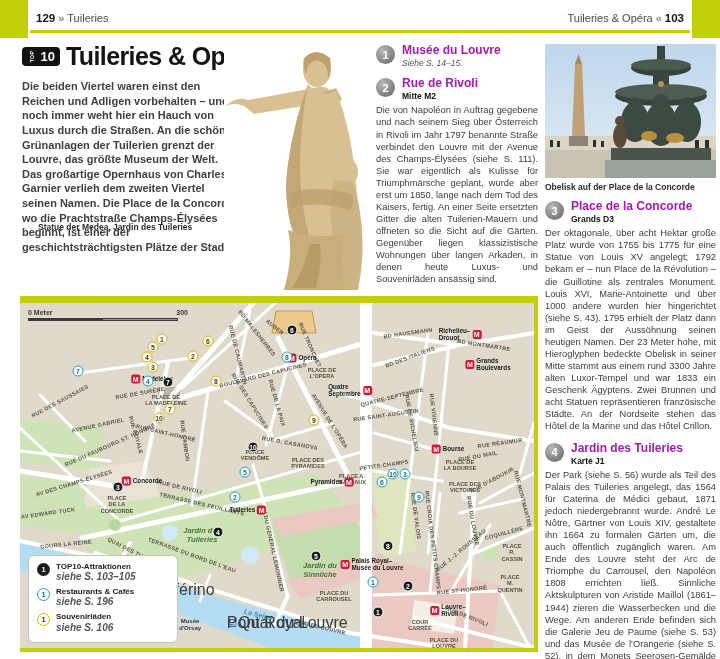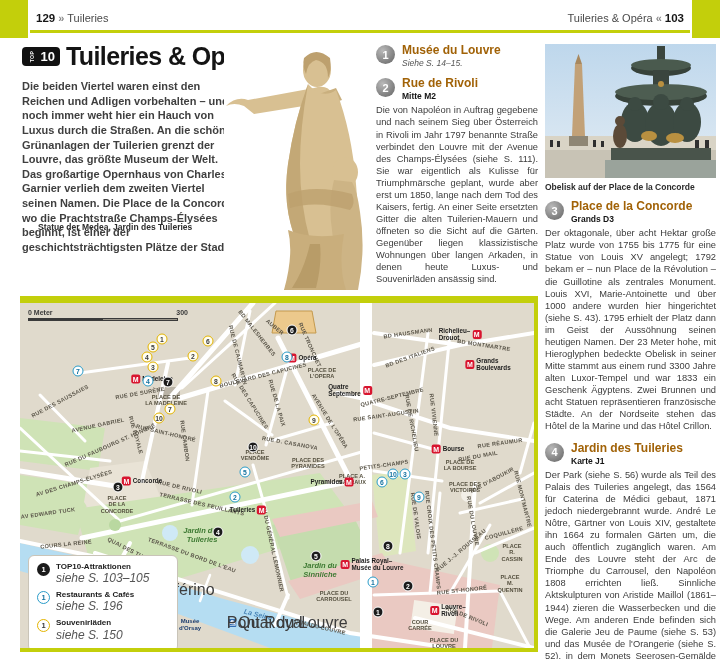--- a/index.html
+++ b/index.html
@@ -30,21 +30,21 @@
   
   .col-mid{position:absolute;left:376px;top:44px;width:162px;}
   .col-right{position:absolute;left:545px;top:44px;width:171px;}
   .photo{width:171px;height:134px;}
   .photo-caption{margin:4px 0 8px;font-size:8.5px;font-weight:bold;color:#2c2c2c;}
   .sight{margin-bottom:9px;}
   .sight-head{display:flex;gap:7px;align-items:flex-start;margin-bottom:2px;}
   .numcircle{flex:0 0 auto;width:19px;height:19px;border-radius:50%;
       background:radial-gradient(circle at 35% 30%, #b9b9b9, #7c7c7c 70%, #6b6b6b);
       color:#fff;font-size:11px;font-weight:bold;display:flex;align-items:center;justify-content:center;margin-top:1px;}
-  .sight-title{font-size:12px;font-weight:bold;color:#a16207;line-height:1.1;}
+  .sight-title{font-size:12px;font-weight:bold;color:#a21caf;line-height:1.1;}
   .sight-sub{font-size:8.5px;font-weight:bold;color:#141414;margin-top:1px;}
   .sight-sub.it{font-style:italic;font-weight:normal;color:#555;}
   .sight p{margin:3px 0 0;font-size:9.3px;line-height:1.3;color:#3c3c3c;text-align:justify;}
 
   
   .map{position:absolute;left:20px;top:296px;width:518px;height:356px;}
   .map-topbar{position:absolute;left:0;top:0;width:518px;height:7px;background:#c3cf0b;}
   .map-body{position:absolute;left:0;top:7px;width:514px;height:345px;background:#e0dacc;overflow:hidden;}
   .map-rightbar{position:absolute;right:0;top:7px;width:4px;height:349px;background:#c3cf0b;}
   .map-bottombar{position:absolute;left:0;bottom:0;width:518px;height:4px;background:#c3cf0b;}
@@ -71,21 +71,21 @@
   
   .legend{position:absolute;left:8px;top:252px;width:150px;background:#fff;border:1px solid #c9c4b8;border-radius:6px;
       padding:6px 8px 4px;box-sizing:border-box;}
   .legend-row{display:flex;gap:6px;margin-bottom:5px;align-items:flex-start;}
   .legend-dot{flex:0 0 auto;width:13px;height:13px;border-radius:50%;display:flex;align-items:center;justify-content:center;
       font-size:7.5px;font-weight:bold;box-sizing:border-box;margin-top:1px;}
   .legend-dot.top10{background:#1b1b1b;color:#fff;}
   .legend-dot.restaurant{background:#fff;color:#13719f;border:1.6px solid #2a9cc9;}
   .legend-dot.food{background:#fff;color:#3a3a3a;border:1.6px solid #e3b400;}
   .legend-label{font-size:8px;font-weight:bold;color:#1c1c1c;line-height:1.15;}
-  .legend-sub{font-size:12px;font-style:italic;color:#555;font-weight:normal;}
+  .legend-sub{font-size:10px;font-style:italic;color:#555;font-weight:bold;}
 
   .scalebar{position:absolute;left:8px;top:6px;width:160px;}
   .scalebar .txt{display:flex;justify-content:space-between;font-size:7px;font-weight:bold;color:#3a3a3a;}
   .scalebar .bar{display:flex;margin-top:2px;}
   .scalebar .seg1{width:75px;height:3px;background:#3a3a3a;}
   .scalebar .seg2{width:75px;height:3px;background:#9a958a;border:1px solid #3a3a3a;border-left:none;box-sizing:border-box;height:3px;}
 </style>
 </head>
 <body>
 
@@ -510,21 +510,21 @@
           <span class="legend-dot restaurant">1</span>
           <div>
             <div class="legend-label">Restaurants &amp; Cafés</div>
             <div class="legend-sub">siehe S. 196</div>
           </div>
         </div>
         <div class="legend-row">
           <span class="legend-dot food">1</span>
           <div>
             <div class="legend-label">Souvenirläden</div>
-            <div class="legend-sub">siehe S. 150</div>
+            <div class="legend-sub">siehe S. 106</div>
           </div>
         </div>
       </div>
     </div>
     <div class="map-rightbar"></div>
     <div class="map-bottombar"></div>
   </div>
 
 </div>
 

